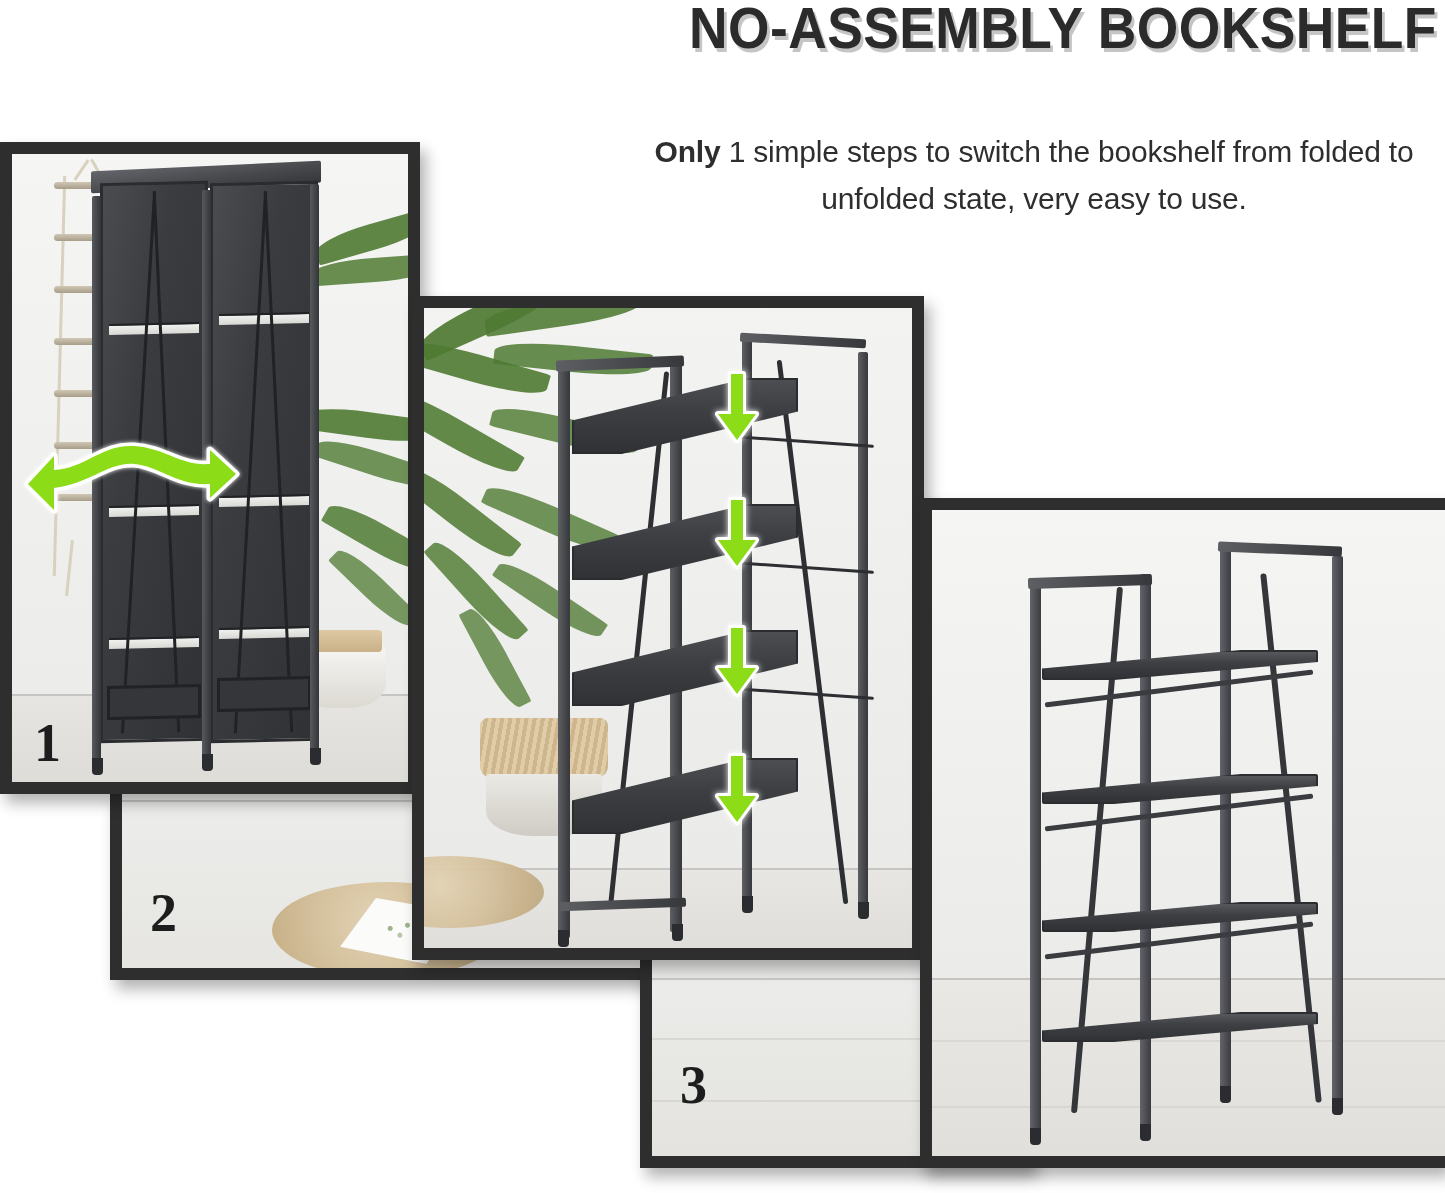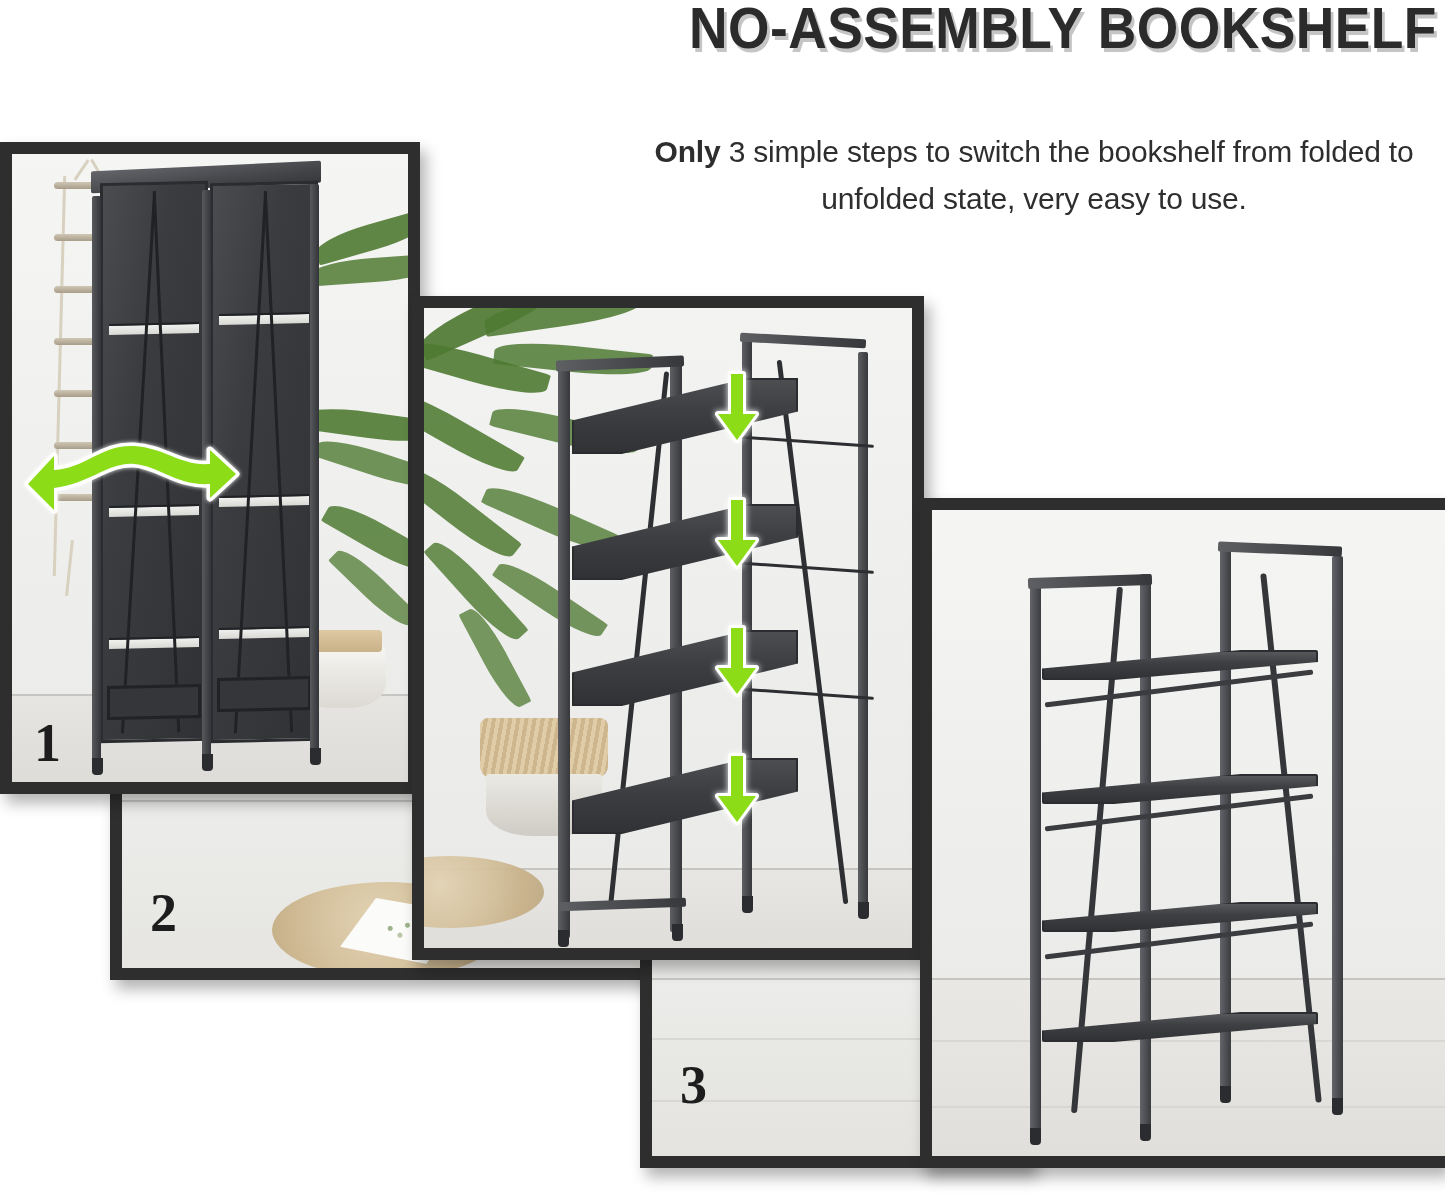--- a/index.html
+++ b/index.html
@@ -125,21 +125,21 @@
   .rug{position:absolute;border-radius:50%;
     background:radial-gradient(circle at 45% 40%,#e2d3b4 0%,#d4c09c 45%,#c7b189 75%,#bda883 100%);}
   .dish{position:absolute;background:#fbfbf9;box-shadow:0 2px 5px rgba(0,0,0,.18);}
 </style>
 </head>
 <body>
 
 <div id="header">
   <div id="title">NO-ASSEMBLY BOOKSHELF</div>
   <div id="subtitle">
-    <span class="bold">Only</span><span> 3 simple steps to switch the bookshelf from folded to unfolded state, very easy to use.</span>
+    <span class="bold">Only</span><span> 1 simple steps to switch the bookshelf from folded to unfolded state, very easy to use.</span>
   </div>
 </div>
 
 <div class="panel" id="panel2">
   <div class="inner">
     <div class="floorline" style="top:6px;"></div>
     <div class="rug" style="left:150px;top:88px;width:230px;height:96px;"></div>
     <div class="dish" style="left:218px;top:104px;width:120px;height:66px;
                 clip-path:polygon(30% 0%,100% 22%,72% 100%,0% 74%);"></div>
     <div style="position:absolute;left:252px;top:124px;width:54px;height:26px;

